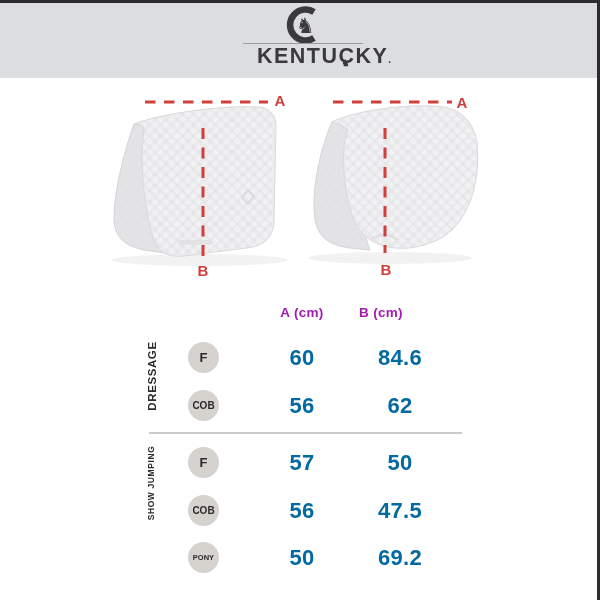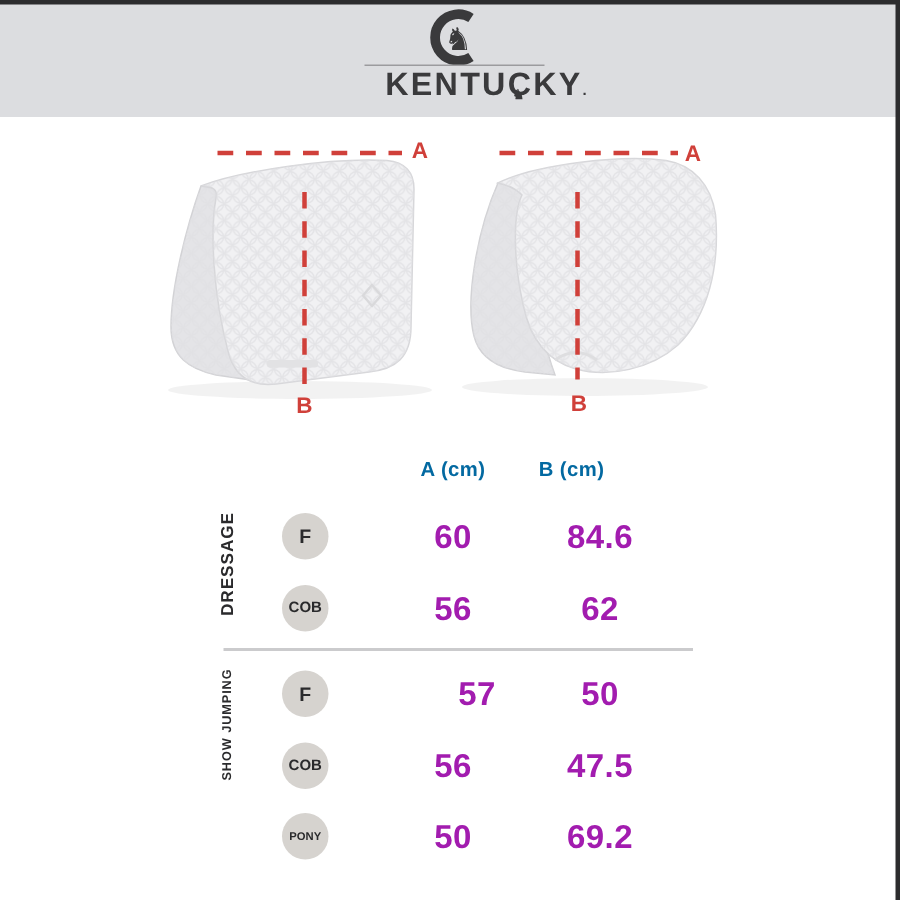--- a/index.html
+++ b/index.html
@@ -30,38 +30,38 @@
   .wordmark .dot{font-size:10px;letter-spacing:0;}
 
   
   .diagram-svg{left:100px;top:92px;width:400px;height:190px;}
   .measure-label{
     font-size:15px;font-weight:bold;color:#d0403a;width:20px;text-align:center;line-height:16px;
   }
 
   
   .col-head{
-    width:90px;text-align:center;font-size:13.5px;font-weight:bold;color:#0369a1;letter-spacing:0.3px;
+    width:90px;text-align:center;font-size:13.5px;font-weight:bold;color:#a21caf;letter-spacing:0.3px;
   }
   .section-label{
     transform:translate(-50%,-50%) rotate(-90deg);
     font-weight:bold;color:#2a2a2c;white-space:nowrap;letter-spacing:0.6px;
   }
   .section-label.dressage{font-size:11.5px;}
   .section-label.jumping{font-size:8.5px;}
   .size-circle{
     width:31px;height:31px;border-radius:50%;background:#d6d3cf;
     display:flex;align-items:center;justify-content:center;
     font-weight:bold;color:#2a2a2c;
   }
   .size-circle.s-f{font-size:13px;}
   .size-circle.s-cob{font-size:10px;text-align:center;}
   .size-circle.s-pony{font-size:7.5px;}
   .cell{
-    width:100px;text-align:center;font-size:22px;font-weight:600;color:#a21caf;letter-spacing:0.3px;
+    width:100px;text-align:center;font-size:22px;font-weight:600;color:#0369a1;letter-spacing:0.3px;
   }
   .divider{left:149px;top:432px;width:313px;height:2px;background:#cbcbcd;}
 </style>
 </head>
 <body>
 
 <div class="abs top-bar"></div>
 <div class="abs right-bar"></div>
 
 <div class="abs header">
@@ -129,21 +129,21 @@
 
 <div class="abs size-circle s-cob" style="left:188px;top:390px;">COB</div>
 <div class="abs cell" style="left:252px;top:393px;">56</div>
 <div class="abs cell" style="left:350px;top:393px;">62</div>
 
 <div class="abs divider"></div>
 
 <div class="abs section-label jumping" style="left:151px;top:483px;">SHOW JUMPING</div>
 
 <div class="abs size-circle s-f" style="left:188px;top:447px;">F</div>
-<div class="abs cell" style="left:268px;top:450px;">57</div>
+<div class="abs cell" style="left:252px;top:450px;">57</div>
 <div class="abs cell" style="left:350px;top:450px;">50</div>
 
 <div class="abs size-circle s-cob" style="left:188px;top:495px;">COB</div>
 <div class="abs cell" style="left:252px;top:498px;">56</div>
 <div class="abs cell" style="left:350px;top:498px;">47.5</div>
 
 <div class="abs size-circle s-pony" style="left:188px;top:542px;">PONY</div>
 <div class="abs cell" style="left:252px;top:545px;">50</div>
 <div class="abs cell" style="left:350px;top:545px;">69.2</div>
 

